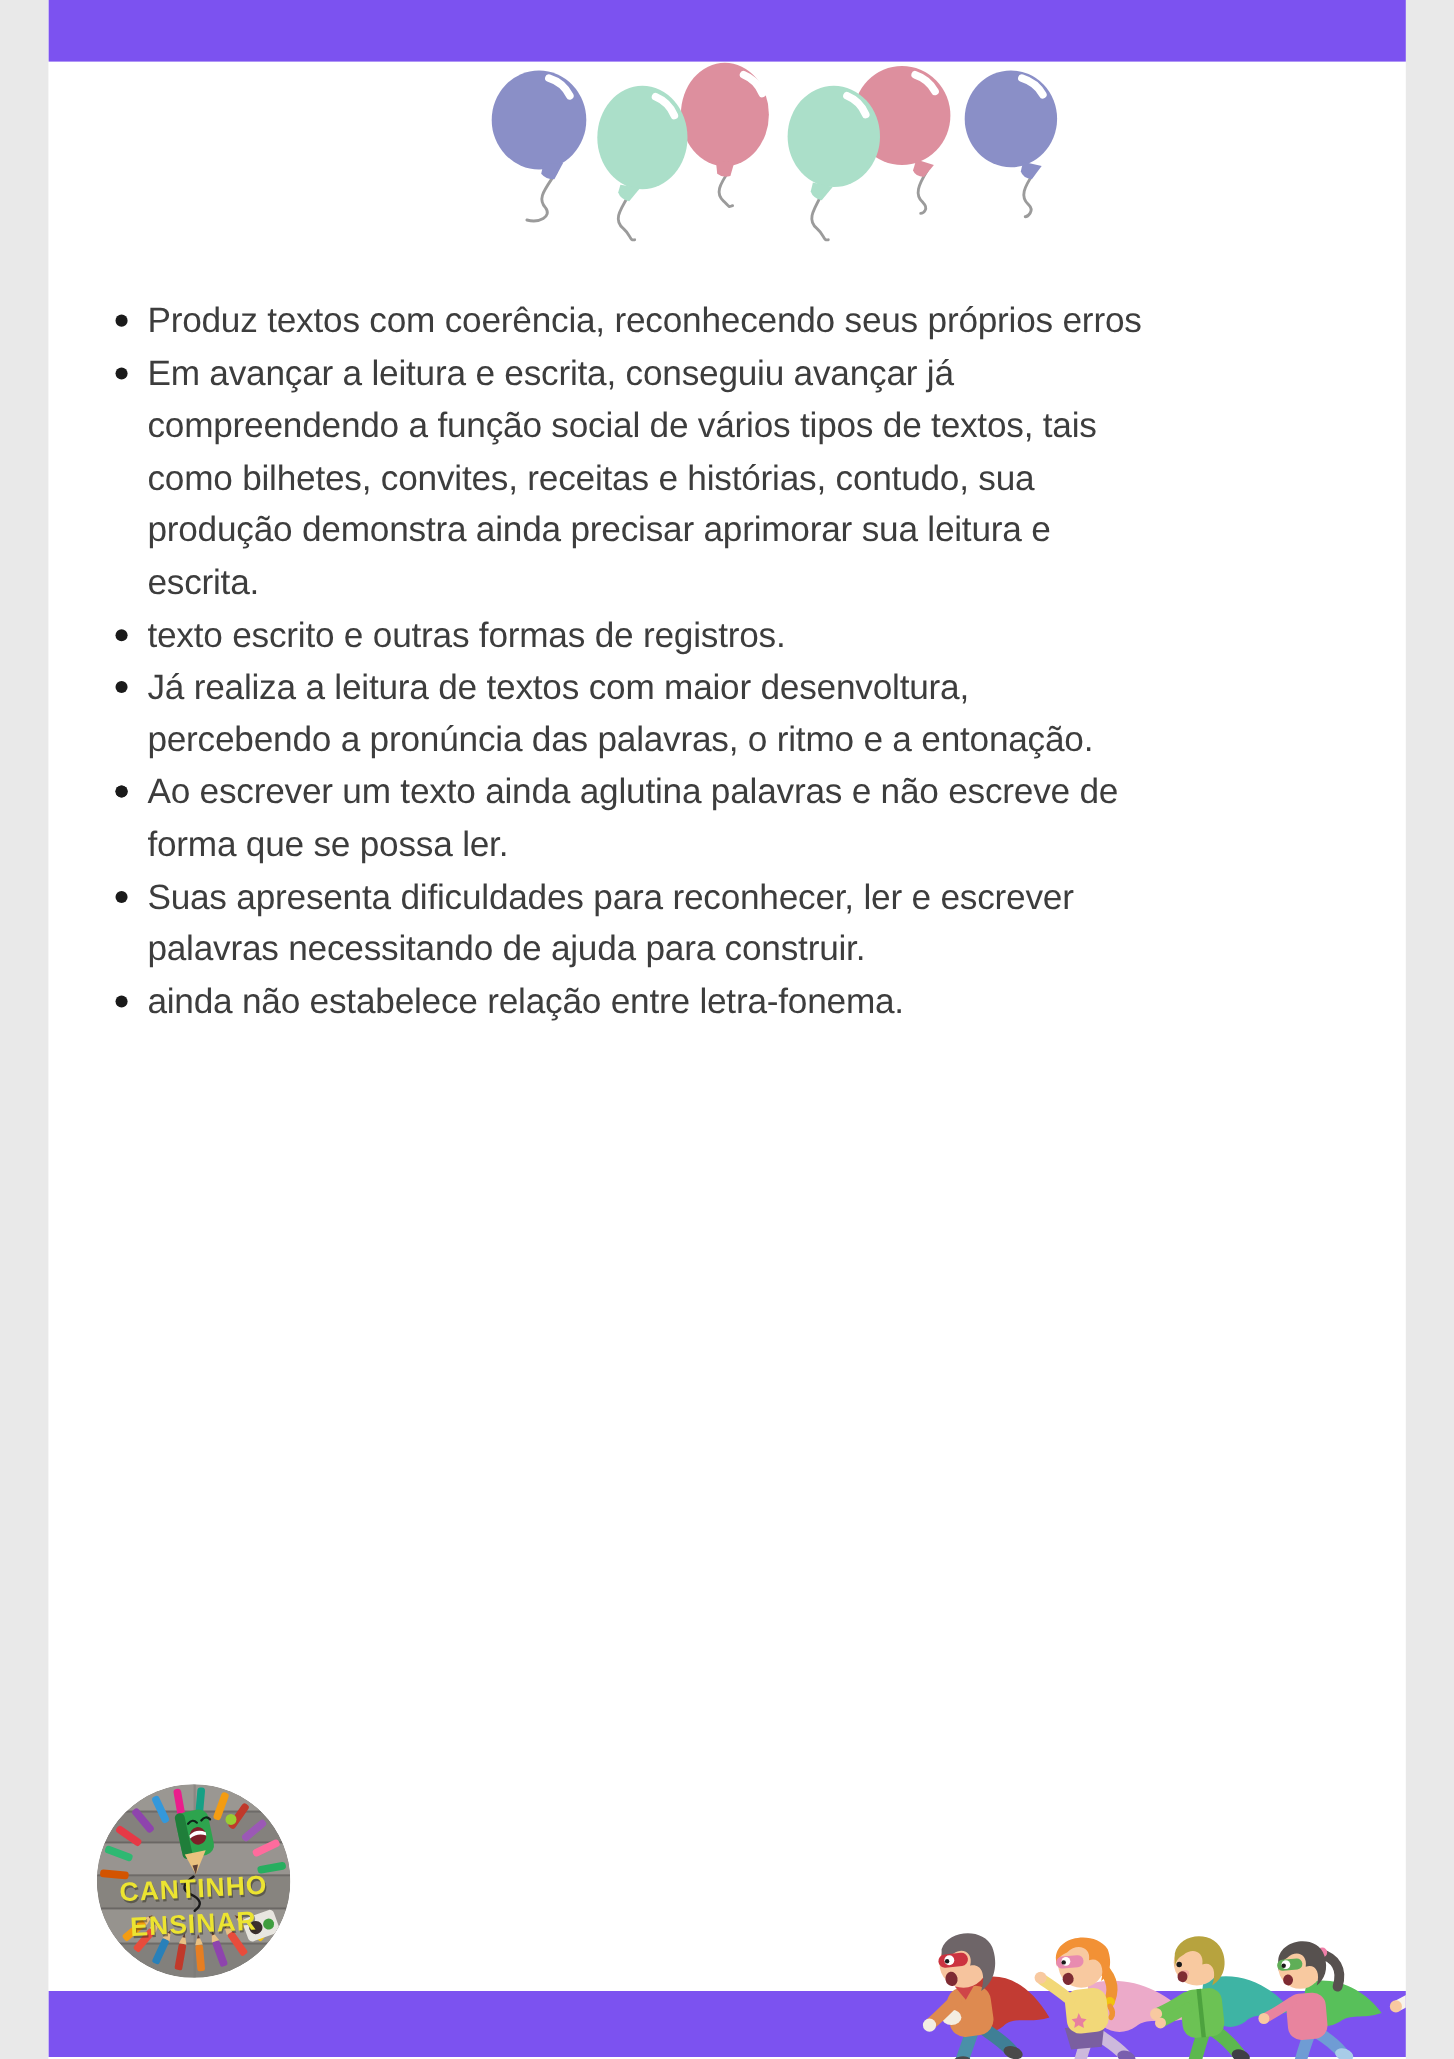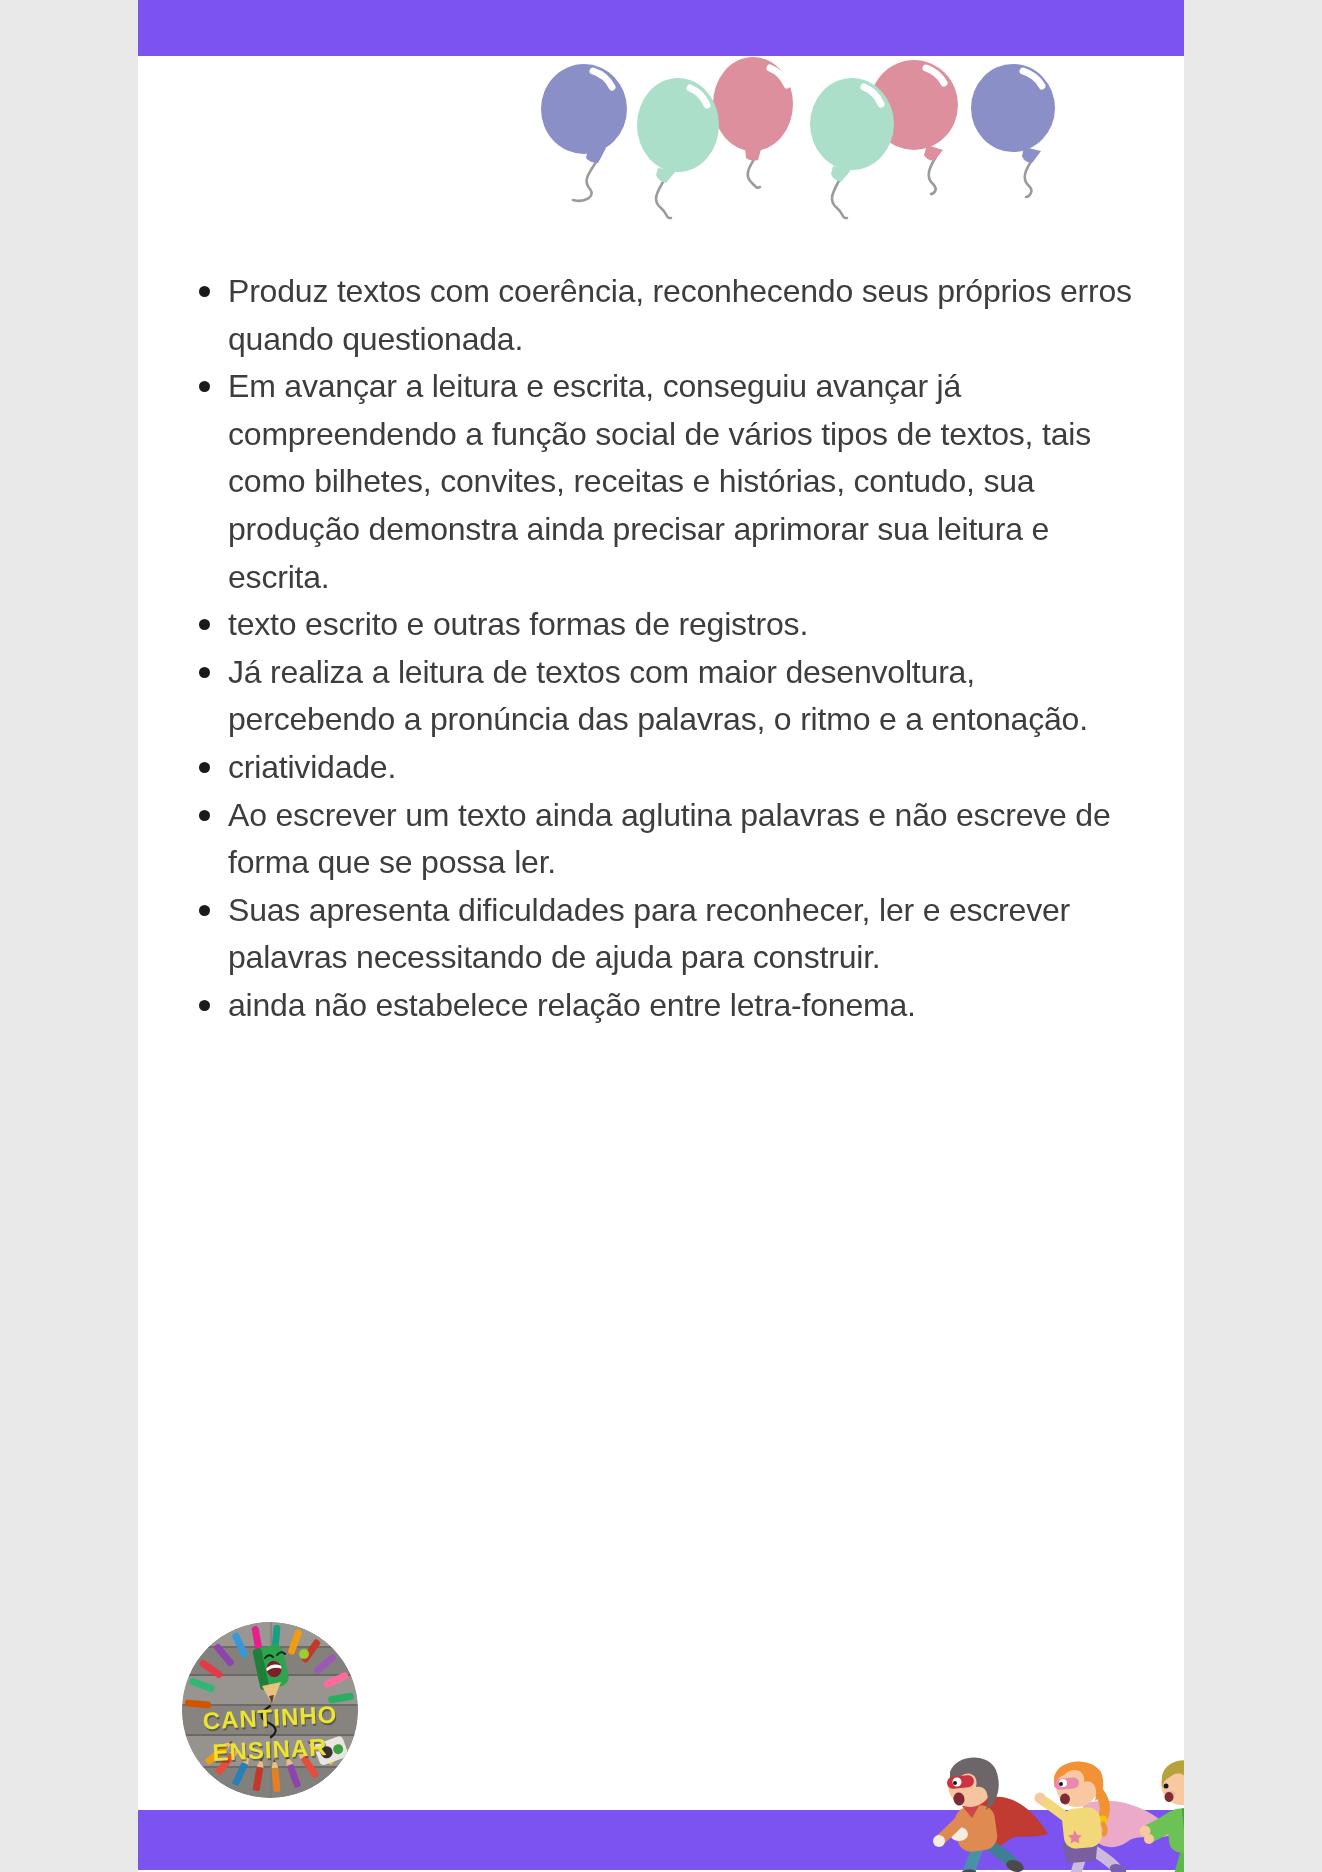--- a/index.html
+++ b/index.html
@@ -1,18 +1,18 @@
 <!DOCTYPE html>
 <html><head>
 <meta charset="utf-8">
 <style>
   html,body{margin:0;padding:0;background:#e9e9e9;}
   .page{
     position:relative;
-    width:1046px;height:1872px;
+    width:1234px;height:1872px;
     margin:0 auto;
     background:#ffffff;
     overflow:hidden;
     font-family:"Liberation Sans",sans-serif;
   }
   .top-bar{
     position:absolute;left:0;top:0;width:1322px;height:56px;
     background:#7c52f0;
   }
   .bottom-bar{
@@ -100,38 +100,36 @@
     <g>
       <ellipse cx="714" cy="124" rx="42" ry="46" fill="#abdfc9"></ellipse>
       <path d="M695,166 L713,170 L703,182 Q695,180 693,174 Z" fill="#abdfc9"></path>
       <path d="M726,87 q12,5 17,17" stroke="#ffffff" stroke-width="7" stroke-linecap="round" fill="none"></path>
     </g>
   </svg>
 
   <ul class="report">
     <li>
       <span class="ln">Produz textos com coerência, reconhecendo seus próprios erros</span>
-      <span class="ln">quando questionada.</span>
     </li>
     <li>
       <span class="ln">Em avançar a leitura e escrita, conseguiu avançar já</span>
       <span class="ln">compreendendo a função social de vários tipos de textos, tais</span>
       <span class="ln">como bilhetes, convites, receitas e histórias, contudo, sua</span>
       <span class="ln">produção demonstra ainda precisar aprimorar sua leitura e</span>
       <span class="ln">escrita.</span>
     </li>
     <li>
       <span class="ln">texto escrito e outras formas de registros.</span>
     </li>
     <li>
       <span class="ln">Já realiza a leitura de textos com maior desenvoltura,</span>
       <span class="ln">percebendo a pronúncia das palavras, o ritmo e a entonação.</span>
     </li>
     <li>
-      <span class="ln">criatividade.</span>
     </li>
     <li>
       <span class="ln">Ao escrever um texto ainda aglutina palavras e não escreve de</span>
       <span class="ln">forma que se possa ler.</span>
     </li>
     <li>
       <span class="ln">Suas apresenta dificuldades para reconhecer, ler e escrever</span>
       <span class="ln">palavras necessitando de ajuda para construir.</span>
     </li>
     <li>

